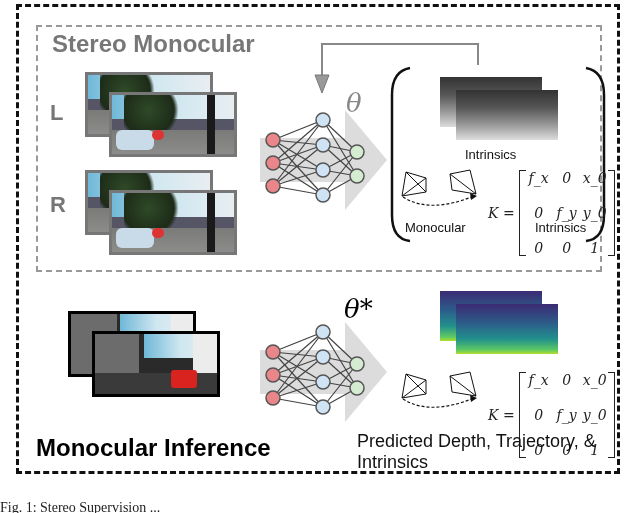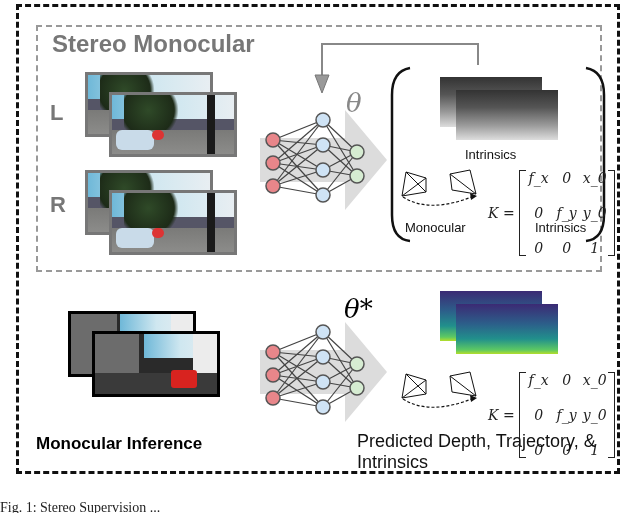--- a/index.html
+++ b/index.html
@@ -1,21 +1,21 @@
 <!DOCTYPE html>
 <html><head>
 <meta charset="utf-8">
 <style>
   html, body { margin:0; padding:0; background:#fff; }
   body { width:640px; height:513px; position:relative; overflow:hidden; font-family:"Liberation Sans", sans-serif; }
   .abs { position:absolute; }
   .outer-box { left:16px; top:4px; width:604px; height:470px; border:3px dashed #111; box-sizing:border-box; }
   .inner-box { left:36px; top:25px; width:566px; height:247px; border:2px dashed #999; box-sizing:border-box; }
   .title-stereo { left:52px; top:30px; font-size:24px; font-weight:bold; color:#777; }
-  .title-mono { left:36px; top:434px; font-size:17px; font-weight:bold; color:#000; }
+  .title-mono { left:36px; top:434px; font-size:24px; font-weight:bold; color:#000; }
   .lr-label { font-size:22px; font-weight:bold; color:#777; }
   .photo { box-sizing:border-box; overflow:hidden; }
   .photo-gray { border:3px solid #777; }
   .photo-black { border:3px solid #000; }
   .sky { position:absolute; left:0; right:0; top:0; height:40%; background:linear-gradient(90deg,#6fb8d8,#cfe7f0 50%,#e8eef2); }
   .trees { position:absolute; left:10%; width:50%; top:0; height:65%; background:radial-gradient(circle at 40% 40%,#2f4a28,#1d2b18 60%,transparent 70%); }
   .road { position:absolute; left:0; right:0; bottom:0; height:40%; background:linear-gradient(#7a7a78,#8c8c8a); }
   .car { position:absolute; border-radius:6px; }
   .pole { position:absolute; background:#1a1a1a; }
   .disp { box-sizing:border-box; background:linear-gradient(180deg,#333 0%,#555 35%,#999 70%,#ddd 100%); }

